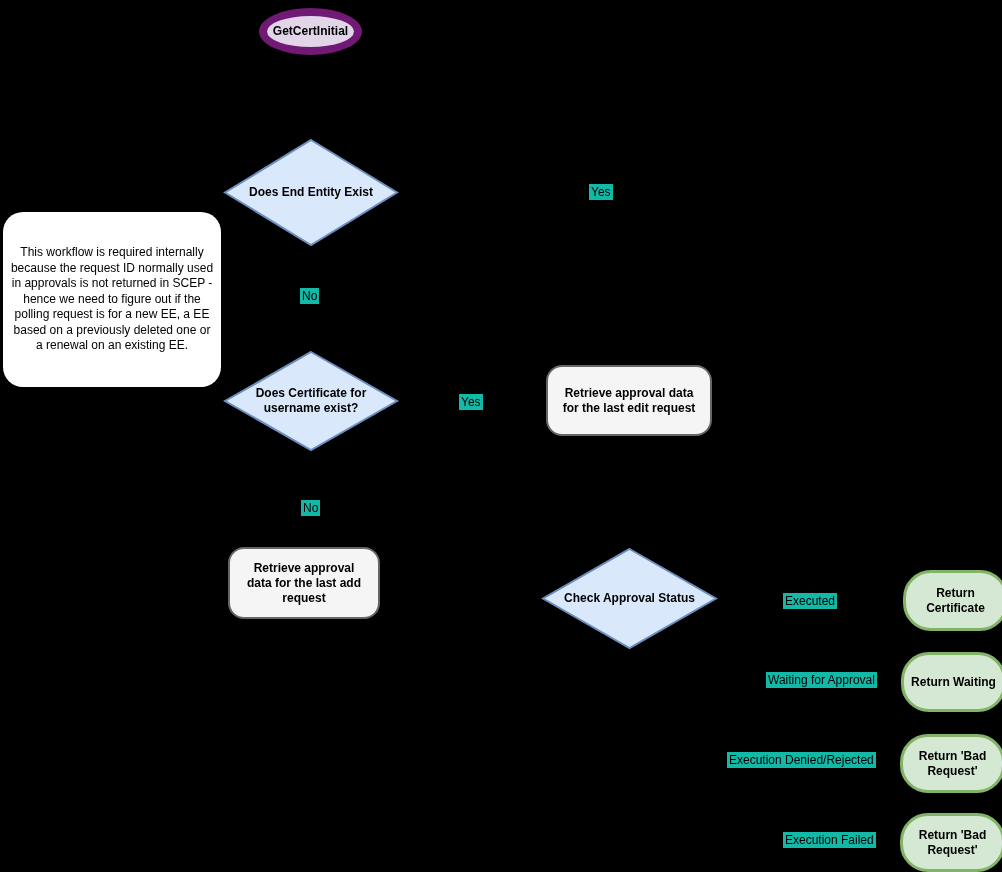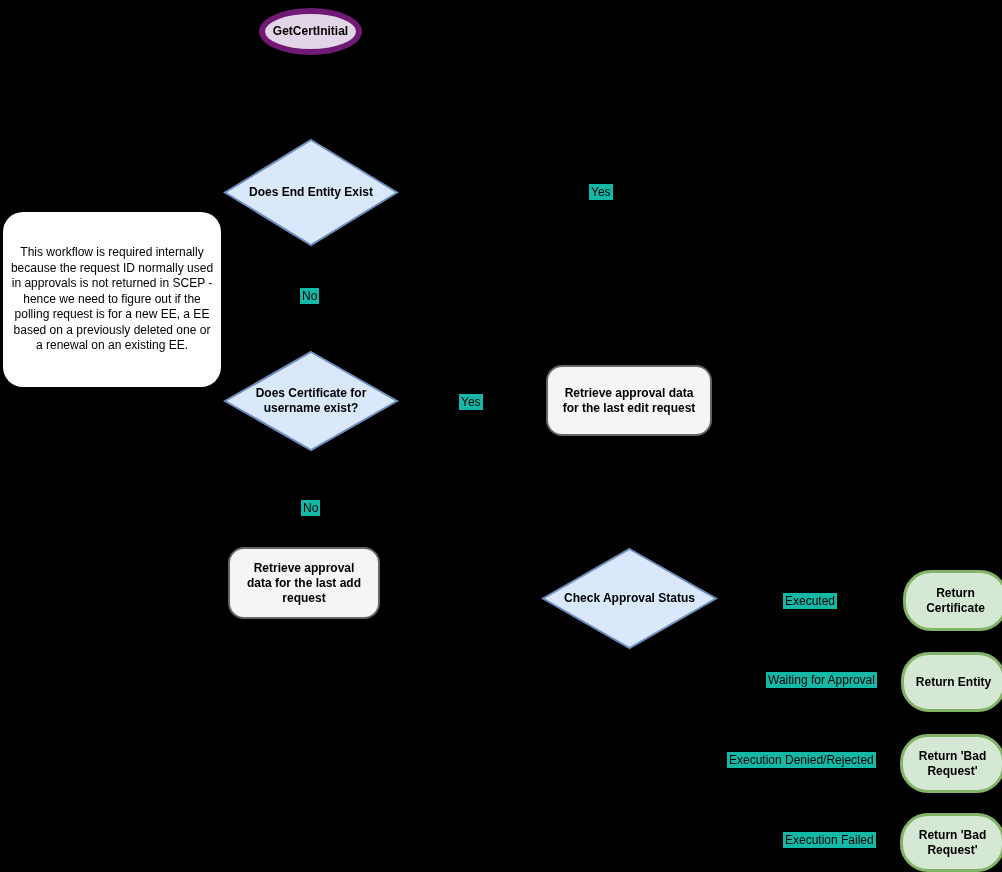--- a/index.html
+++ b/index.html
@@ -27,21 +27,21 @@
     position: relative;
     z-index: 2;
     font-size: 12px;
     font-weight: bold;
     color: #000000;
     line-height: 1.25;
   }
   
   .ellipse {
     background: #E1D5E7;
-    border: 6px solid #701a75;
+    border: 8px solid #701a75;
     border-radius: 50%;
   }
   
   .diamond svg {
     position: absolute;
     inset: 0;
     width: 100%;
     height: 100%;
     overflow: visible;
     z-index: 1;
@@ -132,21 +132,21 @@
       <polygon points="50,0 100,50 50,100 0,50" vector-effect="non-scaling-stroke"></polygon>
     </svg>
     <span class="label">Check Approval Status</span>
   </div>
 
   <div class="node terminal" style="left:903px;top:570px;width:105px;height:61px">
     <span class="label">Return Certificate</span>
   </div>
 
   <div class="node terminal" style="left:901px;top:652px;width:105px;height:60px">
-    <span class="label">Return Entity</span>
+    <span class="label">Return Waiting</span>
   </div>
 
   <div class="node terminal" style="left:900px;top:734px;width:105px;height:59px">
     <span class="label">Return 'Bad Request'</span>
   </div>
 
   <div class="node terminal" style="left:900px;top:813px;width:105px;height:59px">
     <span class="label">Return 'Bad Request'</span>
   </div>
 

